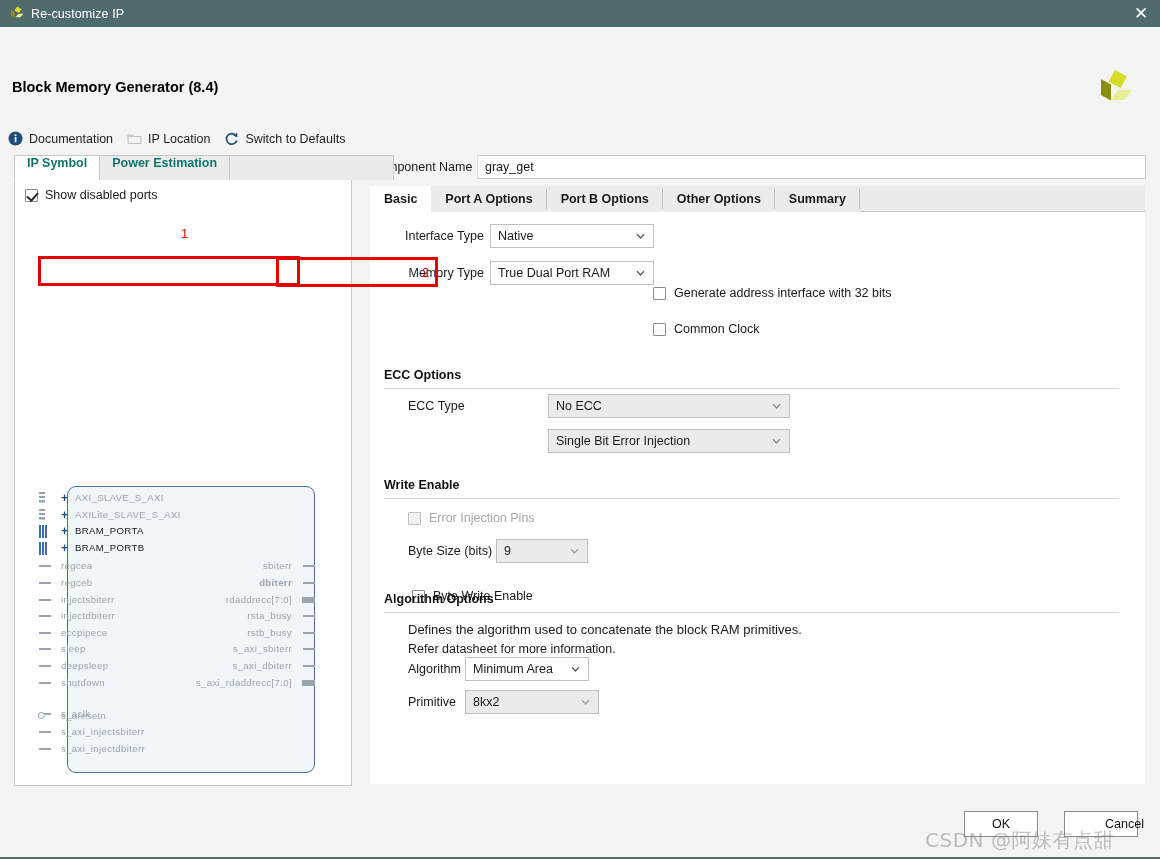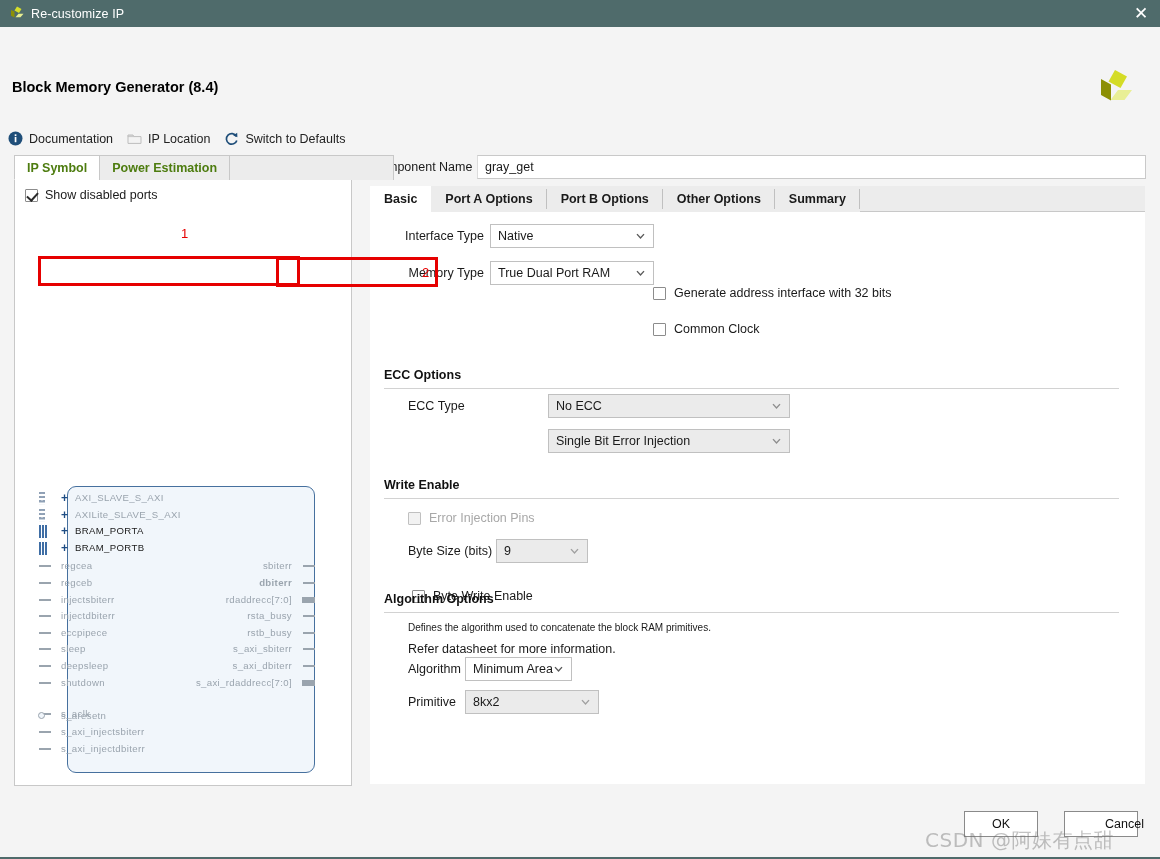--- a/index.html
+++ b/index.html
@@ -51,22 +51,22 @@
 
   
   #body { position:absolute; left:0; top:131px; width:1160px; height:672px; }
   #tabsLeft {
     position:absolute; left:14px; top:23px; height:26px;
     display:flex; align-items:flex-end;
     z-index:3;
   }
   .ltab {
     height:25px; padding:0 12px;
-    display:flex; align-items:center;
-    font-size:12.5px; font-weight:bold; color:#4d7c0f;
+    display:flex; 
+    font-size:12.5px; font-weight:bold; color:#0f766e;
     background:#ececec; border:1px solid #c8c8c8; border-bottom:none;
     margin-right:-1px; cursor:default;
   }
   .ltab.active { background:#ffffff; border-bottom:1px solid #ffffff; }
   .ltab-filler {
     height:25px; width:165px;
     background:#ececec; border:1px solid #c8c8c8; border-bottom:none;
   }
   #leftInner {
     position:absolute; left:14px; top:47px;
@@ -531,27 +531,27 @@
       <span class="chev">
         <svg width="9" height="9" viewBox="0 0 9 9">
             <path d="M1 2.6 L4.5 6.4 L8 2.6" fill="none" stroke="#a0a0a0" stroke-width="1.4"></path>
           </svg>
       </span>
     </div>
 
     <div class="sec-title" style="position:absolute; left:14px; top:380px;">Algorithm Options</div>
     <div class="sec-rule" style="position:absolute; left:14px; top:400px; width:735px;"></div>
 
-    <div style="position:absolute; left:38px; top:410px; font-size:10px;">Defines the algorithm used to concatenate the block RAM primitives.</div>
+    <div style="position:absolute; left:38px; top:410px; font-size:13px;">Defines the algorithm used to concatenate the block RAM primitives.</div>
     <div style="position:absolute; left:38px; top:430px; font-size:12.5px;">Refer datasheet for more information.</div>
 
     <div style="position:absolute; left:38px; top:446px; height:22px; display:flex; align-items:center;">
       <span class="fieldLabel">Algorithm</span>
     </div>
-    <div class="combo" style="position:absolute; left:95px; top:445px; width:107px;">
+    <div class="combo" style="position:absolute; left:95px; top:445px; width:124px;">
       <span>Minimum Area</span>
       <span class="chev">
         <svg width="9" height="9" viewBox="0 0 9 9">
             <path d="M1 2.6 L4.5 6.4 L8 2.6" fill="none" stroke="#5a5a5a" stroke-width="1.4"></path>
           </svg>
       </span>
     </div>
 
     <div style="position:absolute; left:38px; top:479px; height:22px; display:flex; align-items:center;">
       <span class="fieldLabel">Primitive</span>

